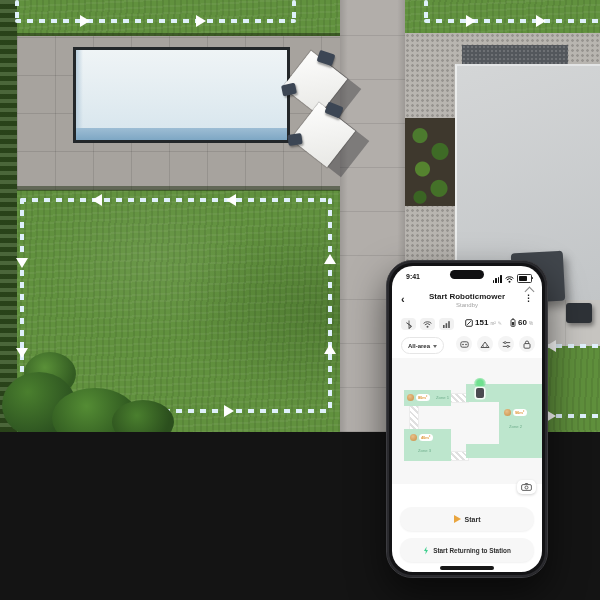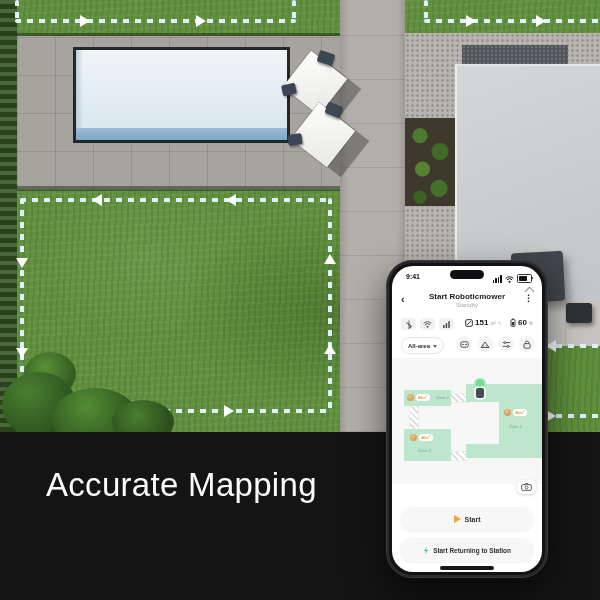--- a/index.html
+++ b/index.html
@@ -198,21 +198,20 @@
   <div class="abs dash dash-h" style="left:520px;top:414px;width:80px;"></div>
   <span class="abs ar ar-r" style="left:546px;top:410px;"></span>
 
   <div class="abs bush b4"></div>
   <div class="abs bush b1"></div>
   <div class="abs bush b2"></div>
   <div class="abs bush b3"></div>
 
   <div class="abs black-band"></div>
   <div class="abs headline">
-    <div>Accurate Mapping</div>
   </div>
 
   <div class="abs phone">
     <div class="abs screen">
 
       <div class="abs island"></div>
       <span class="abs sb-time">9:41</span>
       <div class="abs sb-icons">
         <span class="sig">
           <i style="height:3px;"></i>

